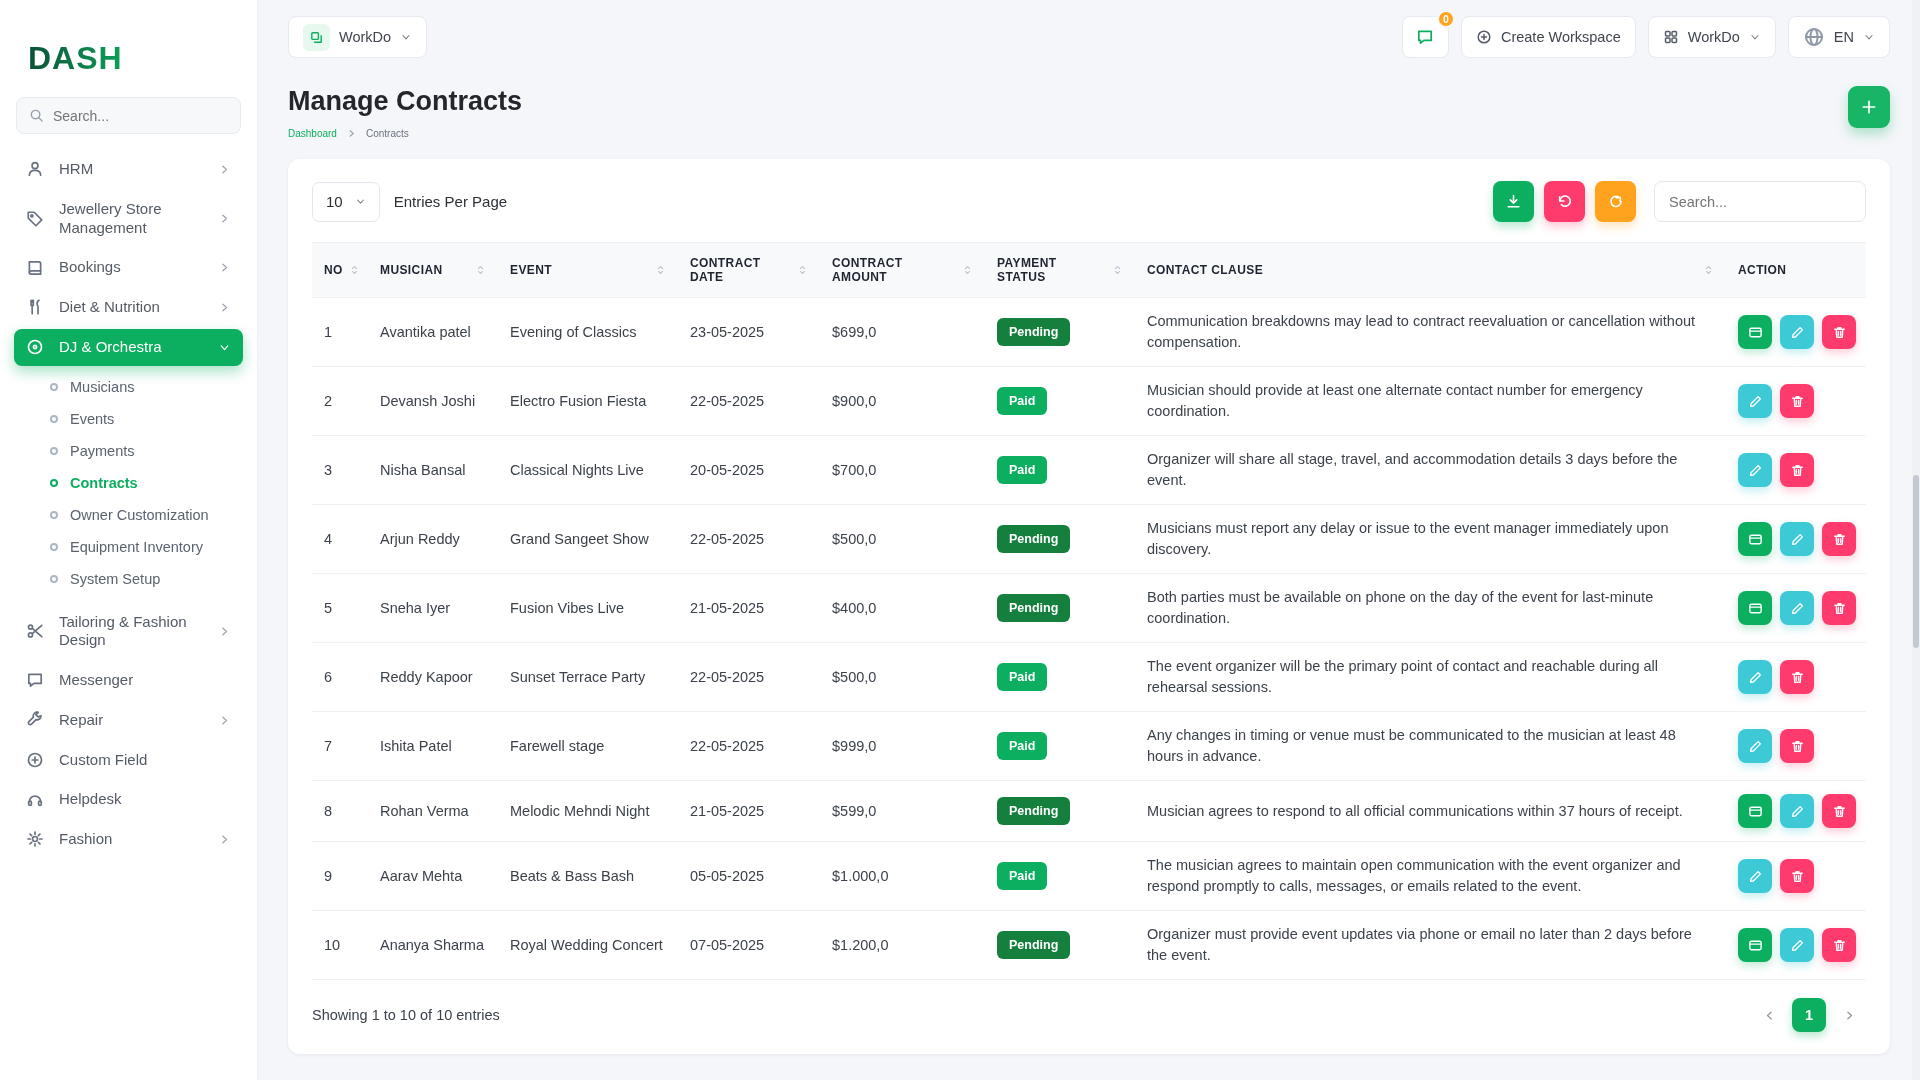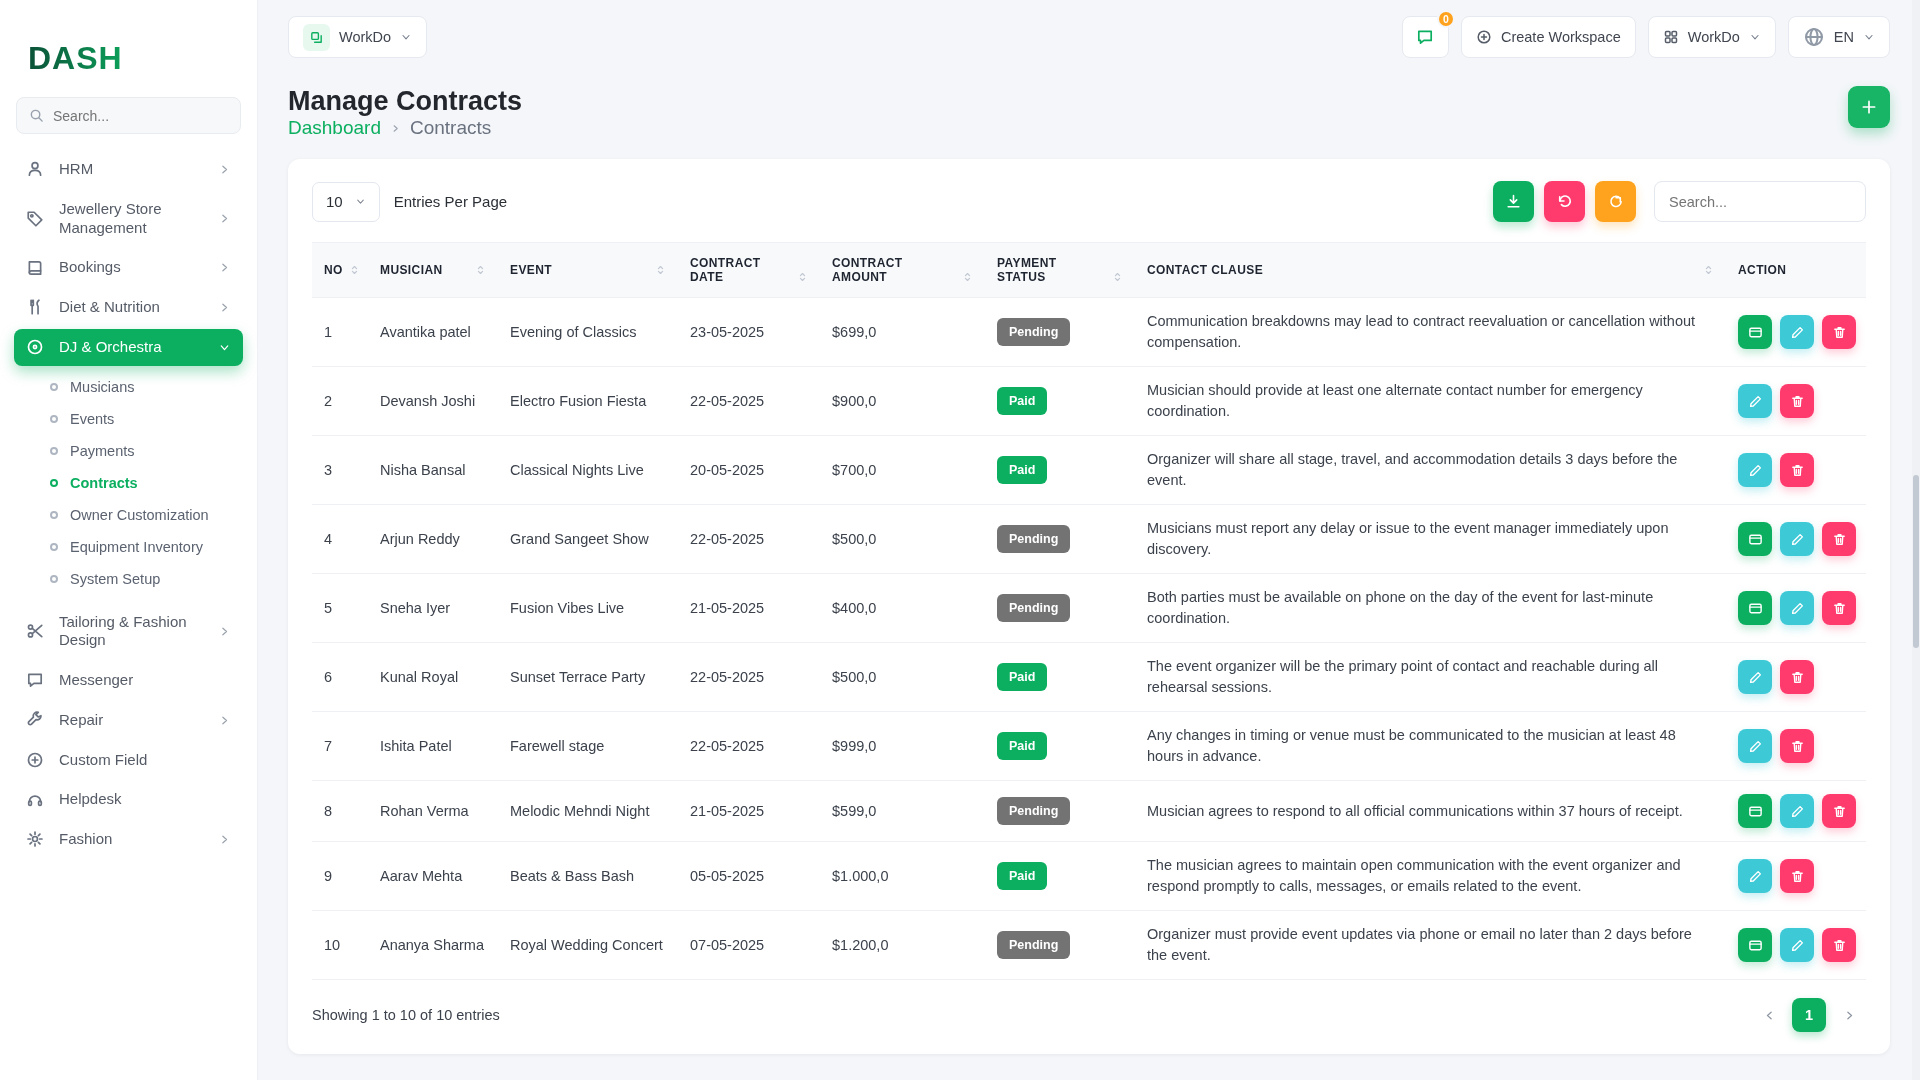--- a/index.html
+++ b/index.html
@@ -39,21 +39,21 @@
   .topbar-right{margin-left:auto;display:flex;align-items:center;gap:12px}
   .chat-pill{position:relative;width:47px;justify-content:center;padding:0}
   .chat-pill .icon{width:18px;height:18px;color:#0CAF60}
   .chat-badge{position:absolute;top:-7px;right:-7px;background:#FFA21D;color:#fff;font-size:10.5px;font-weight:700;min-width:18px;height:18px;border-radius:9px;display:flex;align-items:center;justify-content:center;padding:0 4px;border:2px solid #f4f6f9}
   .pill .icon.sm{width:16px;height:16px;color:#565d68}
   .globe-ic{width:22px;height:22px;color:#9099a6}
 
   
   .page-head{display:flex;align-items:center;padding:12px 30px 4px}
   .page-title{font-size:27px;font-weight:700;color:#23262d}
-  .breadcrumb{display:flex;align-items:center;gap:9px;font-size:19px}
+  .breadcrumb{display:flex;align-items:center;gap:9px;margin-top:11px;font-size:10px}
   .breadcrumb .home{color:#0CAF60;cursor:pointer}
   .breadcrumb .sep{width:11px;height:11px;color:#9aa2ae}
   .breadcrumb .cur{color:#6a7280}
   .add-btn{margin-left:auto;width:42px;height:42px;border:none;border-radius:9px;background:#17b565;color:#fff;display:flex;align-items:center;justify-content:center;cursor:pointer;box-shadow:0 6px 12px rgba(12,175,96,.3);align-self:flex-start}
   .add-btn .icon{width:18px;height:18px}
 
   
   .card{margin:16px 30px 26px;background:#fff;border-radius:12px;box-shadow:0 1px 4px rgba(20,30,50,.06);padding:22px 24px;flex:1;display:flex;flex-direction:column;min-height:0}
   .toolbar{display:flex;align-items:center;gap:14px}
   .select{height:40px;min-width:66px;border:1px solid #e3e7ee;border-radius:7px;display:inline-flex;align-items:center;gap:12px;padding:0 13px;font-size:15px;color:#2b2f36;cursor:pointer;background:#fff}
@@ -65,26 +65,26 @@
   .sq-btn.green{background:#0CAF60;box-shadow:0 5px 10px rgba(12,175,96,.28)}
   .sq-btn.pink{background:#FF3A6D;box-shadow:0 5px 10px rgba(255,58,109,.28)}
   .sq-btn.orange{background:#FFA21D;box-shadow:0 5px 10px rgba(255,162,29,.28)}
   .search-box{height:41px;width:212px;border:1px solid #e3e7ee;border-radius:8px;padding:0 14px;display:flex;align-items:center;background:#fff;margin-left:8px}
   .search-box input{border:none;outline:none;width:100%;font-size:14.5px;color:#4b5563;font-family:inherit}
 
   
   .tbl-wrap{margin-top:20px}
   table{width:100%;border-collapse:collapse;table-layout:fixed}
   thead th{background:#f8f9fb;padding:13px 12px;font-size:12px;font-weight:700;color:#1e2430;text-transform:uppercase;letter-spacing:.4px;text-align:left;border-top:1px solid #eef0f4;border-bottom:1px solid #eef0f4}
-  .th-inner{display:flex;align-items:flex-end;justify-content:space-between;gap:6px}
+  .th-inner{display:flex;align-items:center;justify-content:space-between;gap:6px}
   .sort{width:11px;height:14px;color:#c2c8d2}
   .sort svg{stroke-width:1.8}
   tbody td{padding:13px 12px;font-size:14.5px;color:#3c424c;border-bottom:1px solid #eef0f4;vertical-align:middle;line-height:1.45}
   .badge{display:inline-block;padding:5px 12px;border-radius:6px;font-size:12.5px;font-weight:700;color:#fff}
-  .badge.pending{background:#737373}
+  .badge.pending{background:#15803d}
   .badge.paid{background:#0CAF60}
   .actions{white-space:nowrap}
   .act{width:34px;height:34px;border:none;border-radius:8px;margin-right:8px;color:#fff;display:inline-flex;align-items:center;justify-content:center;vertical-align:middle;cursor:pointer}
   .act .icon{width:15px;height:15px}
   .act.btn-pay{background:#0CAF60;box-shadow:0 4px 8px rgba(12,175,96,.25)}
   .act.btn-edit{background:#3EC9D6;box-shadow:0 4px 8px rgba(62,201,214,.3)}
   .act.btn-delete{background:#FF3A6D;box-shadow:0 4px 8px rgba(255,58,109,.25)}
 
   
   .card-footer{display:flex;align-items:center;margin-top:auto;padding-top:18px}
@@ -648,21 +648,21 @@
                 </button><button class="act btn-delete">
                   <span class="icon">
                     <svg viewBox="0 0 16 16">
                       <path d="M3 4.5h10M6.5 4.5V3h3v1.5M4.5 4.5l.6 8.5h5.8l.6-8.5M6.8 7v4M9.2 7v4"></path>
                     </svg>
                   </span>
                 </button></td>
             </tr>
             <tr>
               <td>6</td>
-              <td>Kunal Royal</td>
+              <td>Reddy Kapoor</td>
               <td>Sunset Terrace Party</td>
               <td>22-05-2025</td>
               <td>$500,0</td>
               <td><span class="badge paid">Paid</span></td>
               <td class="clause">The event organizer will be the primary point of contact and reachable during all rehearsal sessions.</td>
               <td class="actions"><button class="act btn-edit">
                   <span class="icon">
                     <svg viewBox="0 0 16 16">
                       <path d="M10.8 2.8l2.4 2.4-7.6 7.6-2.8.4.4-2.8z"></path>
                     </svg>

